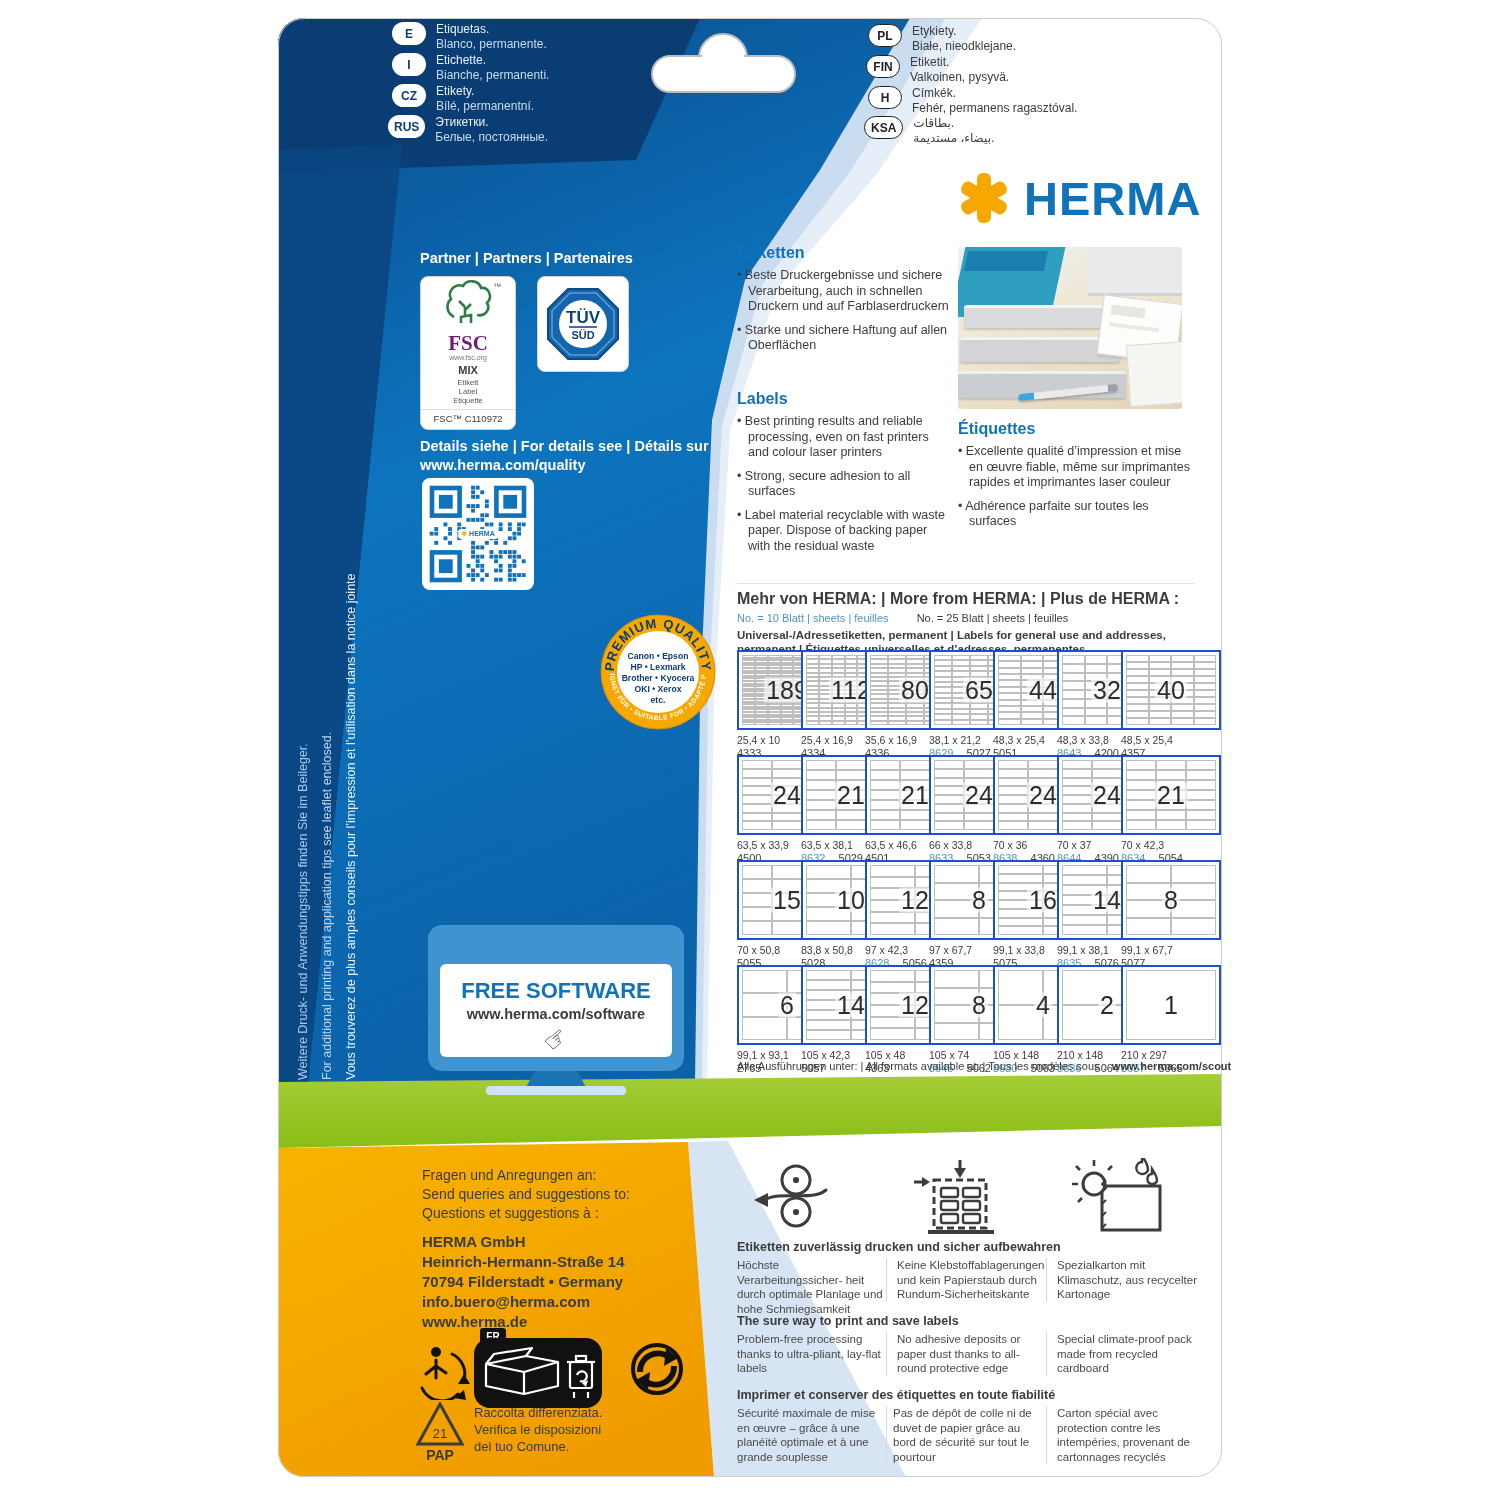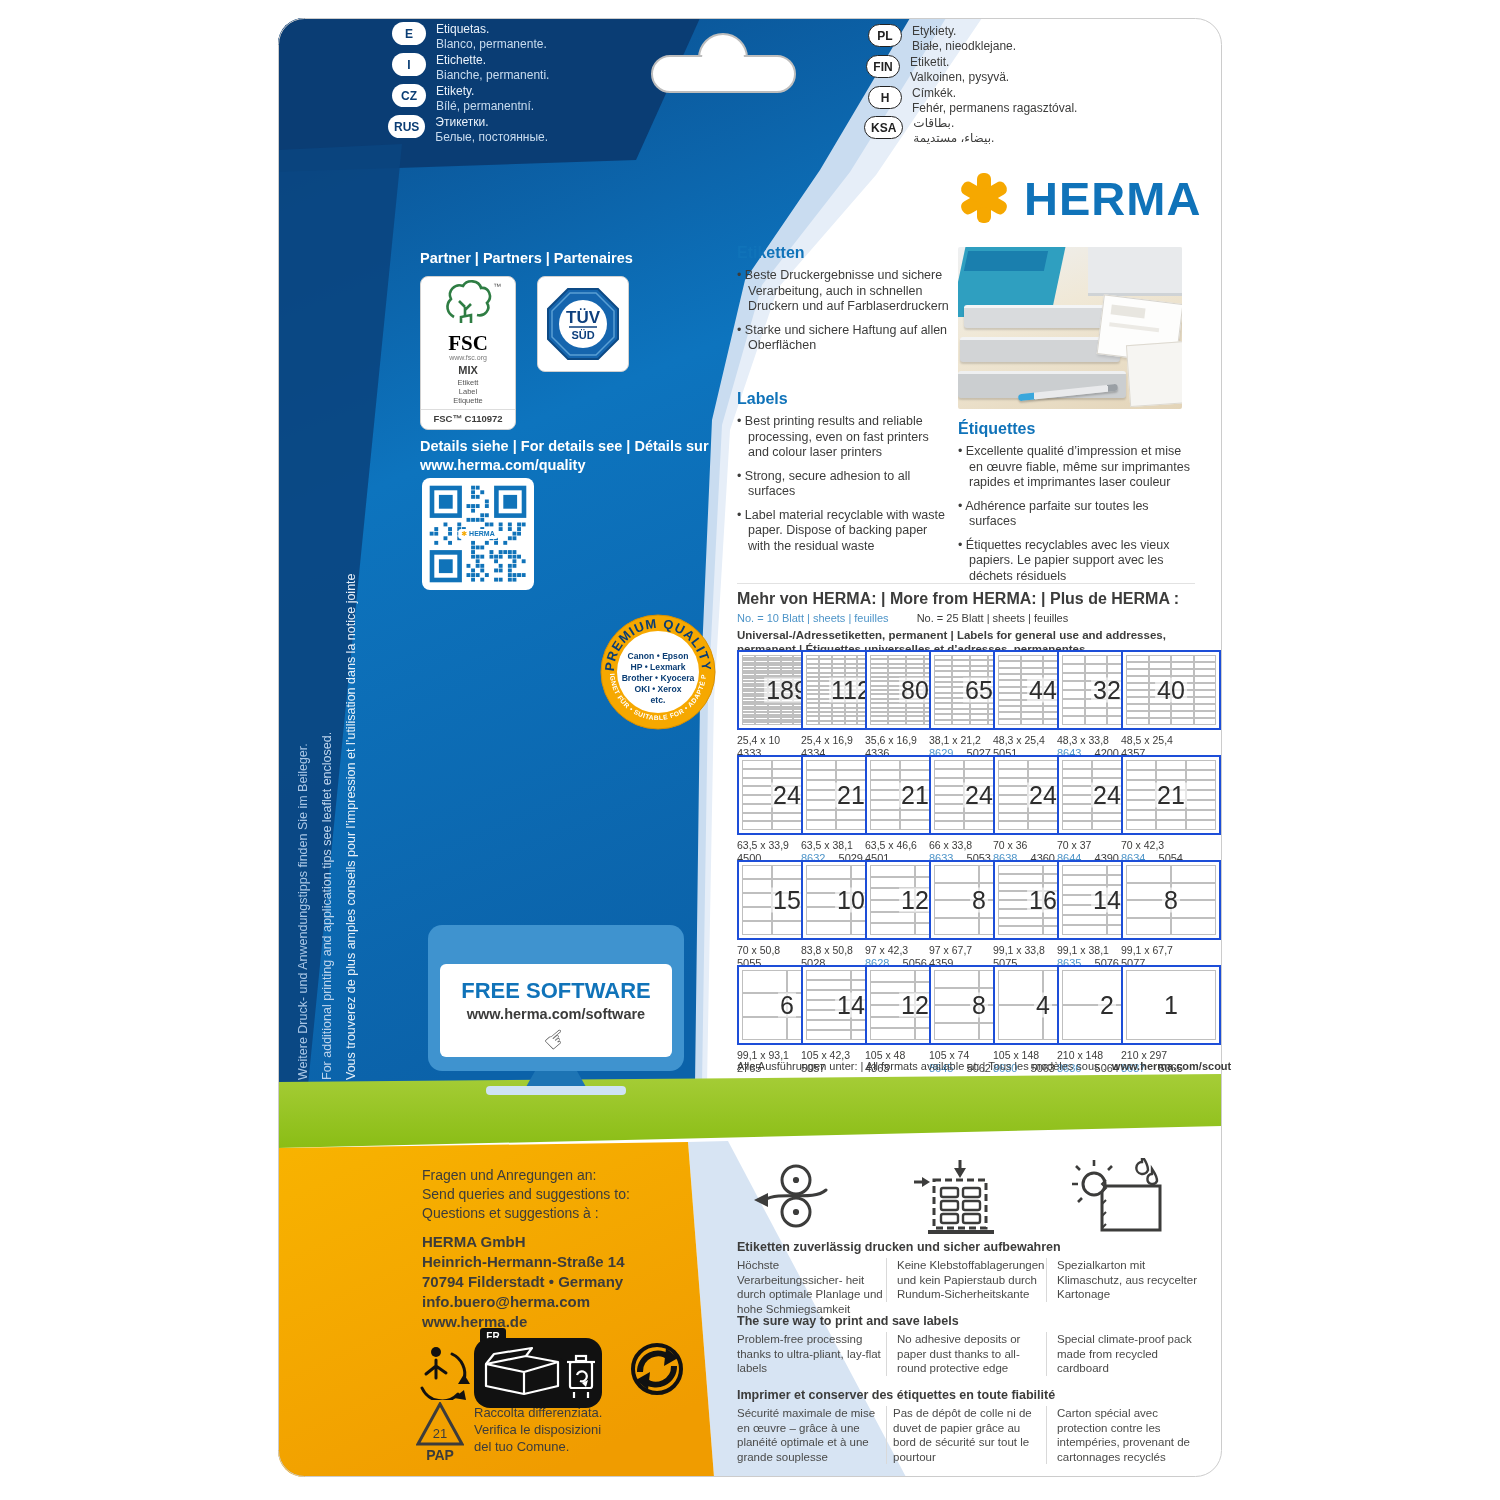--- a/index.html
+++ b/index.html
@@ -164,25 +164,25 @@
   <div class="abs wh-bold" style="left:420px;top:250px;font-size:14.5px;">Partner | Partners | Partenaires</div>
   <div class="cert-card abs" style="left:420px;top:276px;width:94px;height:152px;text-align:center;">
     <svg width="94" height="56" viewBox="0 0 94 56">
       <g stroke="#2E7D43" stroke-width="2.6" fill="none">
         <path d="M33 40 C 26 36 24 28 30 22 C 26 14 34 6 42 9 C 46 2 58 3 60 11 C 68 10 72 20 66 26 C 70 32 64 40 56 38"></path>
         <path d="M44 40 L44 30 M44 30 L38 24 M44 33 L50 27"></path>
         <path d="M40 46 L40 40 L50 38 L50 46" fill="none"></path>
       </g>
       <text x="72" y="12" font-size="8" fill="#555">™</text>
     </svg>
-    <div style="font-family:'Liberation Serif','DejaVu Serif',serif;font-weight:bold;font-size:21px;color:#000000;line-height:1;">FSC</div>
+    <div style="font-family:'Liberation Serif','DejaVu Serif',serif;font-weight:bold;font-size:21px;color:#701a75;line-height:1;">FSC</div>
     <div style="font-size:7px;color:#777;">www.fsc.org</div>
     <div style="font-size:11px;font-weight:bold;margin-top:3px;">MIX</div>
     <div style="font-size:7.5px;line-height:9px;color:#555;margin-top:2px;"><span>Etikett</span><br><span>Label</span><br><span>Etiquette</span></div>
-    <div style="font-size:9.5px;font-weight:bold;margin-top:4px;border-top:1px solid #ddd;padding-top:3px;">FSC™ C110972</div>
+    <div style="font-size:9.5px;font-weight:normal;margin-top:4px;border-top:1px solid #ddd;padding-top:3px;">FSC™ C110972</div>
   </div>
   <div class="cert-card abs" style="left:537px;top:276px;width:90px;height:94px;display:flex;align-items:center;justify-content:center;">
     <svg width="78" height="78" viewBox="0 0 78 78">
       <polygon points="24,4 54,4 74,24 74,54 54,74 24,74 4,54 4,24" fill="#1565AE" stroke="#0d4a85" stroke-width="2"></polygon>
       <polygon points="26,8 52,8 70,26 70,52 52,70 26,70 8,52 8,26" fill="none" stroke="#5a9fd4" stroke-width="1.5"></polygon>
       <circle cx="39" cy="39" r="24" fill="#fff"></circle>
       <text x="39" y="38" text-anchor="middle" font-size="17" font-weight="bold" fill="#0d3f7d" font-family="Liberation Sans, sans-serif">TÜV</text>
       <line x1="25" y1="42" x2="53" y2="42" stroke="#0d3f7d" stroke-width="1.5"></line>
       <text x="39" y="54" text-anchor="middle" font-size="11" font-weight="bold" fill="#0d3f7d" font-family="Liberation Sans, sans-serif">SÜD</text>
     </svg>
@@ -353,21 +353,20 @@
   <div class="abs bullets" style="left:737px;top:414px;width:214px;">
       <div class="bullet">Best printing results and reliable processing, even on fast printers and colour laser printers</div>
       <div class="bullet">Strong, secure adhesion to all surfaces</div>
       <div class="bullet">Label material recyclable with waste paper. Dispose of backing paper with the residual waste</div>
     </div>
 
   <div class="abs sec-h" style="left:958px;top:420px;">Étiquettes</div>
   <div class="abs bullets" style="left:958px;top:444px;width:236px;">
       <div class="bullet">Excellente qualité d’impression et mise en œuvre fiable, même sur imprimantes rapides et imprimantes laser couleur</div>
       <div class="bullet">Adhérence parfaite sur toutes les surfaces</div>
-      <div class="bullet">Étiquettes recyclables avec les vieux papiers. Le papier support avec les déchets résiduels</div>
     </div>
 
   <div class="abs" style="left:737px;top:583px;width:458px;height:1px;background:#e2e2e2;"></div>
   <div class="abs" style="left:737px;top:590px;font-size:16px;font-weight:bold;color:#3C3C3B;">Mehr von HERMA:  |  More from HERMA:  |  Plus de HERMA :</div>
   <div class="abs" style="left:737px;top:612px;font-size:11px;">
     <span style="color:#4D94C8;">No. = 10 Blatt | sheets | feuilles</span>
     <span style="display:inline-block;width:22px;"></span>
     <span style="color:#3C3C3B;">No. = 25 Blatt | sheets | feuilles</span>
   </div>
   <div class="abs" style="left:737px;top:628px;width:466px;font-size:11.5px;line-height:14px;font-weight:bold;color:#3C3C3B;">Universal-/Adressetiketten, permanent | Labels for general use and addresses, permanent | Étiquettes universelles et d’adresses, permanentes</div>

